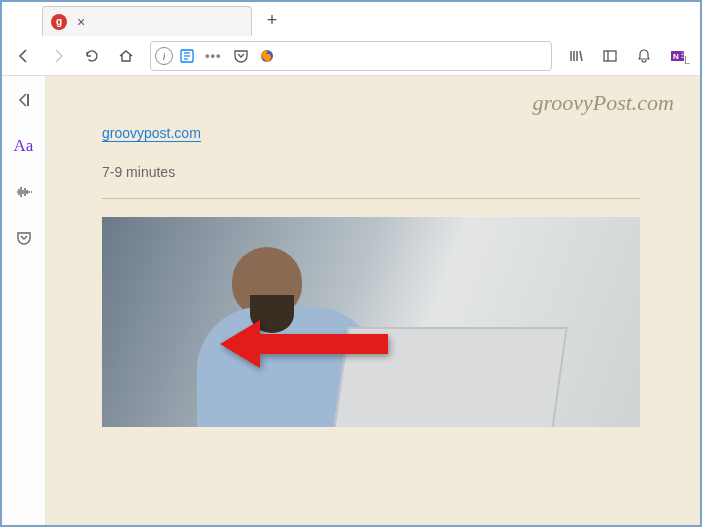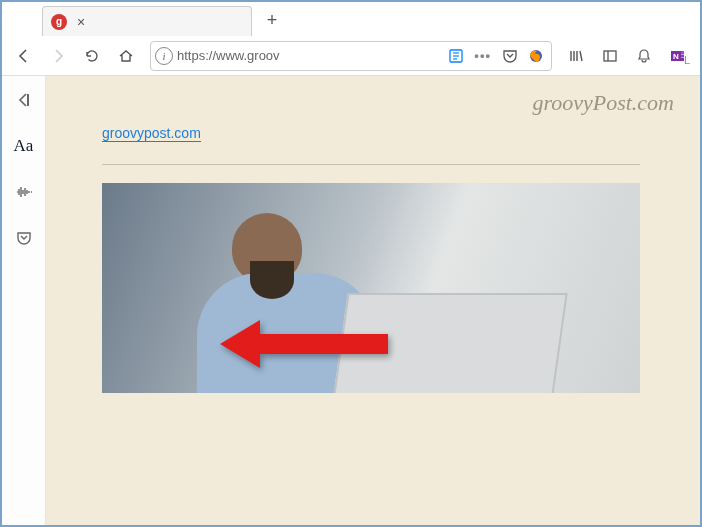--- a/index.html
+++ b/index.html
@@ -14,21 +14,21 @@
 .toolbar { height: 40px; background: #fff; border-bottom: 1px solid #ddd; display: flex; align-items: center; padding: 0 6px; gap: 2px; }
 .tbtn { width: 32px; height: 32px; display: flex; align-items: center; justify-content: center; color: #555; border-radius: 4px; cursor: pointer; }
 .tbtn.disabled { color: #bbb; cursor: default; }
 .urlbar { flex: 1; height: 30px; border: 1px solid #ccc; border-radius: 4px; display: flex; align-items: center; padding: 0 4px; margin: 0 6px; gap: 4px; color: #666; font-size: 13px; }
 .urlbar .info { width: 18px; height: 18px; border: 1px solid #888; border-radius: 50%; display: flex; align-items: center; justify-content: center; font-size: 11px; font-style: italic; font-family: Georgia, serif; }
 .urlbar .url { flex: 1; white-space: nowrap; overflow: hidden; }
 .urlbar .reader { width: 20px; height: 20px; display: flex; align-items: center; justify-content: center; color: #0a84ff; }
 .urlbar .dots { letter-spacing: 1px; font-weight: bold; color: #888; padding: 0 4px; }
 .content-wrap { display: flex; height: calc(100% - 74px); }
 .rsidebar { width: 44px; background: #fdfdfd; border-right: 1px solid #e5e5e5; display: flex; flex-direction: column; align-items: center; padding-top: 10px; gap: 18px; }
-.rsidebar .sbtn { width: 28px; height: 28px; display: flex; align-items: center; justify-content: center; color: #0f172a; cursor: pointer; }
+.rsidebar .sbtn { width: 28px; height: 28px; display: flex; align-items: center; justify-content: center; color: #6d28d9; cursor: pointer; }
 .reader-area { flex: 1; background: #f2ebda; position: relative; overflow: hidden; padding: 48px 60px 0 56px; }
 .watermark { position: absolute; top: 14px; right: 26px; font-family: Georgia, 'Times New Roman', serif; font-style: italic; font-size: 22px; color: #9c9480; }
 .site-link { color: #1e7fd6; font-size: 14px; border-bottom: 1px solid #1e7fd6; display: inline-block; margin-bottom: 22px; }
 .headline { font-family: Georgia, 'Times New Roman', serif; font-size: 30px; font-weight: bold; color: #333; line-height: 1.25; margin-bottom: 26px; }
 .readtime { font-size: 14px; color: #666; margin-bottom: 18px; }
 .divider { border: none; border-top: 1px solid #c9c0a9; margin-bottom: 18px; }
 .hero { width: 100%; height: 210px; background: linear-gradient(110deg, #6b7a8a 0%, #b9c2c8 45%, #e4e6e6 60%, #cfd3d3 100%); position: relative; overflow: hidden; }
 .hero::before { content: ""; position: absolute; left: 130px; top: 30px; width: 70px; height: 70px; background: #8b6a54; border-radius: 50% 50% 45% 45%; }
 .hero::after { content: ""; position: absolute; left: 95px; top: 90px; width: 180px; height: 180px; background: #9fb9d4; border-radius: 35% 35% 0 0; }
 .hero .beard { position: absolute; left: 148px; top: 78px; width: 44px; height: 38px; background: #3a2d22; border-radius: 0 0 50% 50%; z-index: 2; }
@@ -67,21 +67,20 @@
       </svg>
   </div>
   <div class="tbtn">
     <svg width="16" height="16" viewBox="0 0 16 16">
         <path d="M2 8l6-5 6 5M4 7v6h8V7" fill="none" stroke="#555" stroke-width="1.4"></path>
       </svg>
   </div>
 
   <div class="urlbar">
     <span class="info">i</span>
-    <span class="url">https://www.groov</span>
     <span class="reader">
       <svg width="16" height="16" viewBox="0 0 16 16">
           <rect x="2" y="2" width="12" height="12" rx="1" fill="none" stroke="#0a84ff" stroke-width="1.3"></rect>
           <line x1="5" y1="5" x2="11" y2="5" stroke="#0a84ff" stroke-width="1.2"></line>
           <line x1="5" y1="8" x2="11" y2="8" stroke="#0a84ff" stroke-width="1.2"></line>
           <line x1="5" y1="11" x2="9" y2="11" stroke="#0a84ff" stroke-width="1.2"></line>
         </svg>
     </span>
     <span class="dots">•••</span>
     <span class="tbtn" style="width:22px">
@@ -147,20 +146,21 @@
       <svg width="18" height="18" viewBox="0 0 18 18">
           <path d="M3 4h12v5a6 6 0 0 1-12 0z" fill="none" stroke="#666" stroke-width="1.4"></path>
           <path d="M6 7l3 3 3-3" fill="none" stroke="#666" stroke-width="1.4"></path>
         </svg>
     </div>
   </div>
 
   <div class="reader-area">
     <div class="watermark">groovyPost.com</div>
     <a class="site-link">groovypost.com</a>
+    <div class="readtime">7-9 minutes</div>
     <hr class="divider">
     <div class="hero">
       <div class="beard"></div>
       <div class="laptop"></div>
     </div>
 
     <div class="arrow">
       <svg width="170" height="60" viewBox="0 0 170 60">
         <polygon points="0,30 40,6 40,20 168,20 168,40 40,40 40,54" fill="#e21b1b"></polygon>
       </svg>

